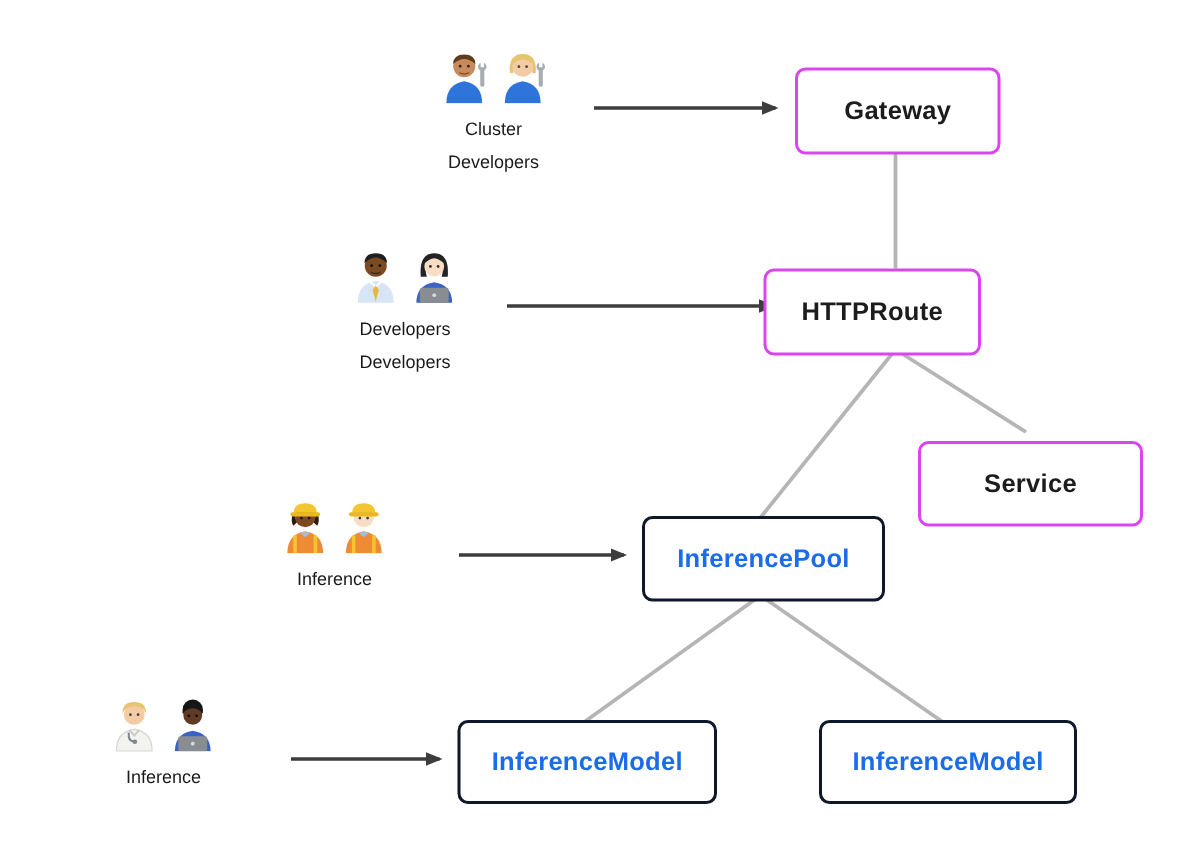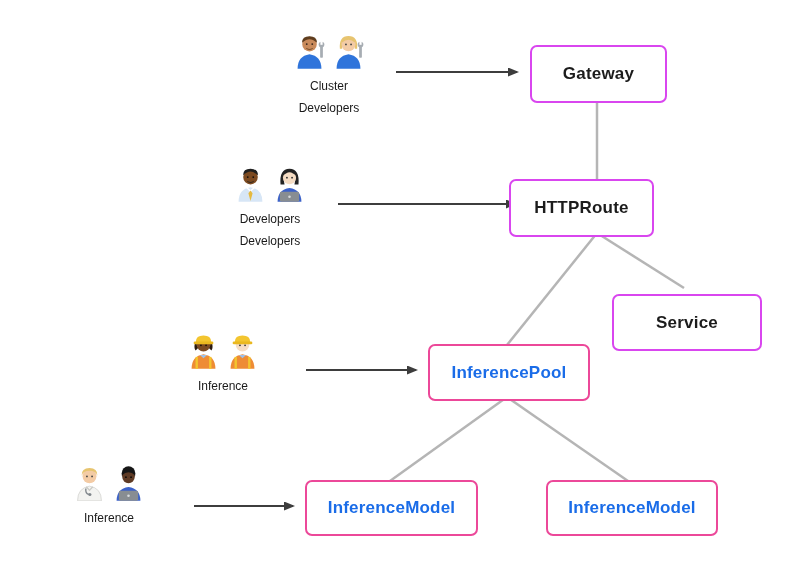--- a/index.html
+++ b/index.html
@@ -6,21 +6,21 @@
   .canvas {
     position:relative; width:800px; height:572px; background:#ffffff;
     font-family:"Liberation Sans", sans-serif; overflow:hidden;
   }
   .edge-layer { position:absolute; left:0; top:0; z-index:0; }
   .node {
     position:absolute; z-index:2; display:flex; align-items:center; justify-content:center;
     background:#ffffff; border-radius:7px; font-weight:bold; font-size:17px; letter-spacing:.2px;
   }
   .node-gray { border:2px solid #d946ef; color:#1c1c1c; }
-  .node-blue { border:2px solid #ec4899; color:#1a6ce8; }
+  .node-blue { border:2px solid #0f172a; color:#1a6ce8; }
   .actor { position:absolute; z-index:2; display:flex; flex-direction:column; align-items:center; }
   .icons { display:flex; gap:6px; margin-bottom:6px; }
   .actor-label { font-size:12px; line-height:22px; color:#1a1a1a; text-align:center; white-space:nowrap; }
 </style>
 </head>
 <body>
 
 <div class="canvas">
 
   <svg class="edge-layer" width="800" height="572" viewBox="0 0 800 572">

